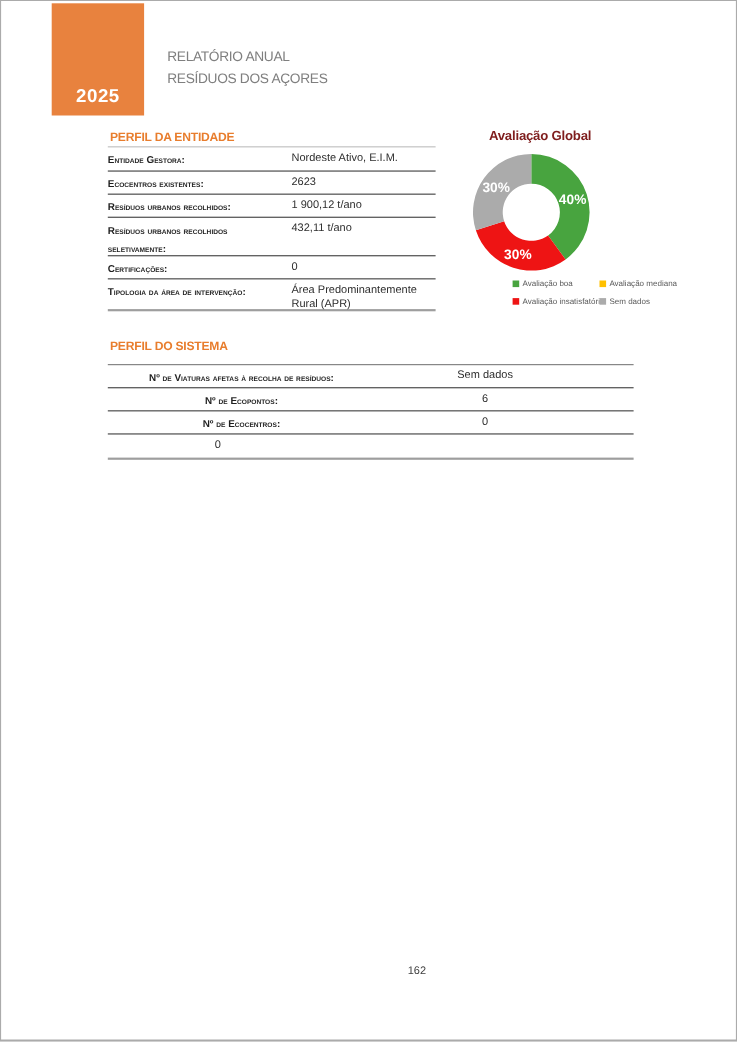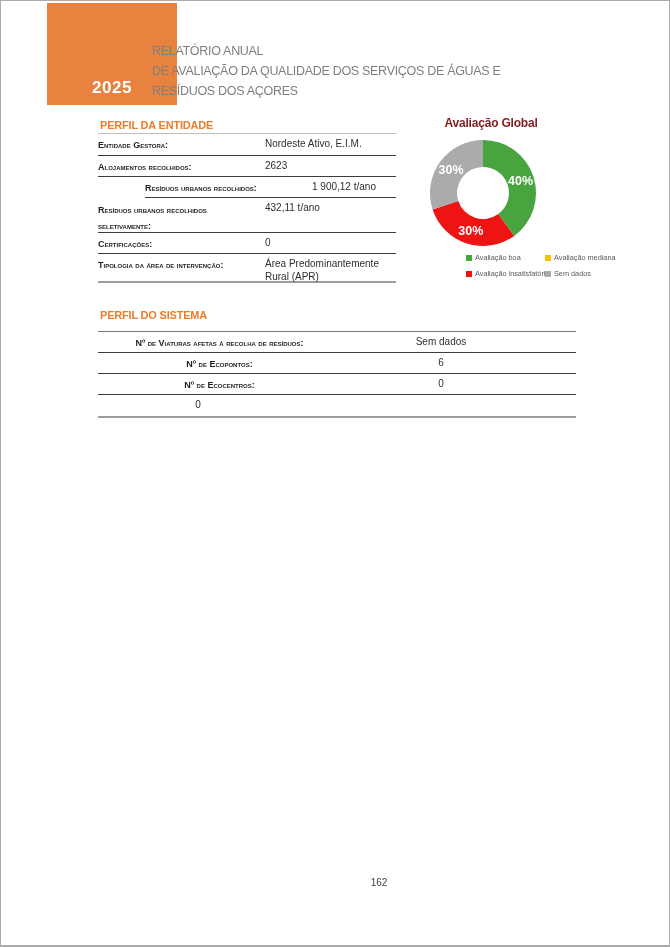--- a/index.html
+++ b/index.html
@@ -25,21 +25,21 @@
   .row{position:relative;display:flex;align-items:flex-start;border-bottom:1px solid #3d3d3d;
     box-sizing:border-box;padding-top:4px;}
   .row:last-child{border-bottom:none;}
   .row-label{font-variant:small-caps;font-weight:bold;font-size:9px;color:#1f1f1f;
     line-height:15px;flex:0 0 auto;}
   .row-value{font-size:10px;color:#2e2e2e;line-height:12.5px;flex:0 0 auto;}
   .entity-table .row-label{width:163px;padding-right:2px;}
   .entity-table .row-value{width:130px;margin-left:2px;}
   .entity-table .row:nth-child(1){height:22px;}
   .entity-table .row:nth-child(2){height:21px;}
-  .entity-table .row:nth-child(3){height:21px;margin-left:47px;}
+  .entity-table .row:nth-child(3){height:21px;}
   .entity-table .row:nth-child(4){height:35px;}
   .entity-table .row:nth-child(4) .row-label{line-height:16px;}
   .entity-table .row:nth-child(5){height:21px;}
   .entity-table .row:nth-child(6){height:27px;}
   .system-table{border-top-color:#7a7a7a;}
   .system-table .row{height:21px;text-align:center;}
   .system-table .row-label{width:243px;}
   .system-table .row-value{width:200px;}
   
   .chart-title{position:absolute;left:430px;top:115px;width:120px;text-align:center;
@@ -52,38 +52,37 @@
   .legend-marker{width:6px;height:6px;margin-right:3px;flex:0 0 auto;}
   
   .page-number{position:absolute;left:0;top:876px;width:100%;text-align:center;
     font-size:10px;color:#404040;padding-left:44px;}
 </style>
 </head>
 <body>
 
 <div class="page">
 
-  <div class="year-block" style="background-color: rgb(232, 130, 62); padding-left: 46px;">
+  <div class="year-block" style="background-color: rgb(232, 130, 62);">
     <div class="year-label">2025</div>
   </div>
   <div class="report-title" style="color: rgb(127, 127, 127);">
     <div>RELATÓRIO ANUAL</div>
-    <div>DE AVALIAÇÃO DA QUALIDADE DOS SERVIÇOS DE ÁGUAS E</div>
     <div>RESÍDUOS DOS AÇORES</div>
   </div>
 
   <div class="section-heading heading-entity" style="color: rgb(232, 125, 45);">PERFIL DA ENTIDADE</div>
 
   <div class="data-table entity-table">
     <div class="row">
       <div class="row-label">Entidade Gestora:</div>
       <div class="row-value">Nordeste Ativo, E.I.M.</div>
     </div>
     <div class="row">
-      <div class="row-label">Alojamentos recolhidos:</div>
+      <div class="row-label">Ecocentros existentes:</div>
       <div class="row-value">2623</div>
     </div>
     <div class="row">
       <div class="row-label">Resíduos urbanos recolhidos:</div>
       <div class="row-value">1 900,12 t/ano</div>
     </div>
     <div class="row">
       <div class="row-label">Resíduos urbanos recolhidos seletivamente:</div>
       <div class="row-value">432,11 t/ano</div>
     </div>

